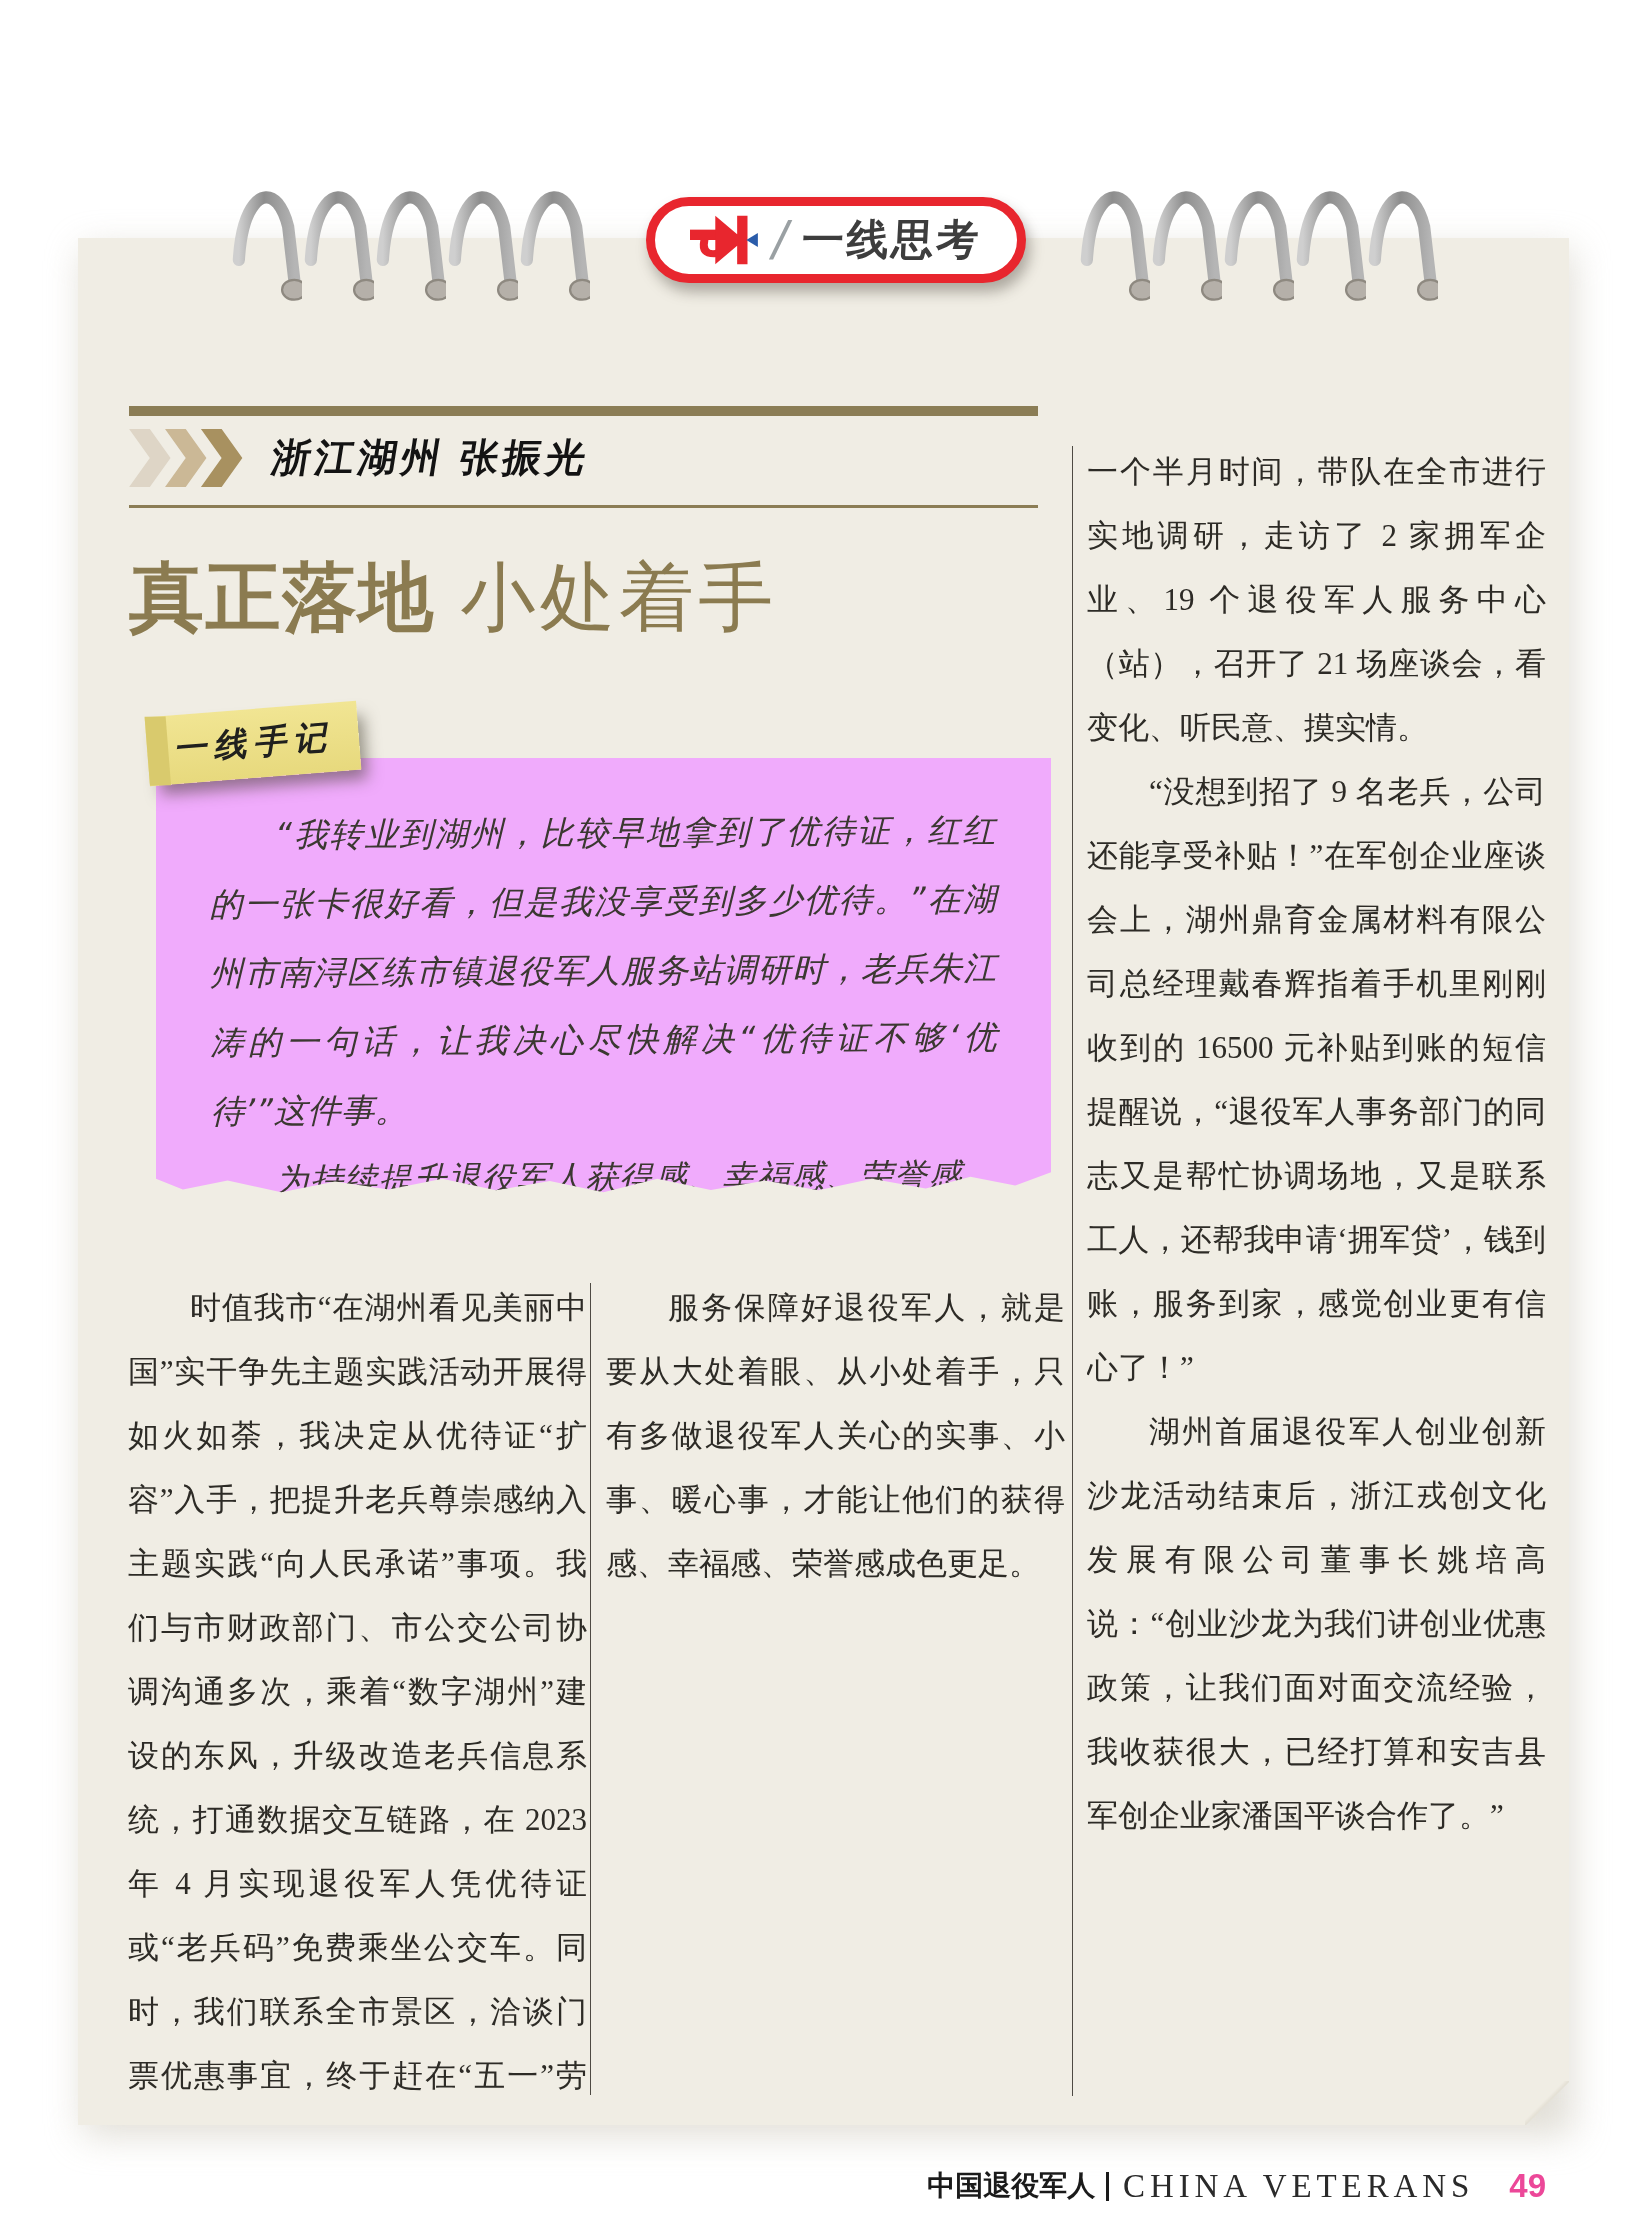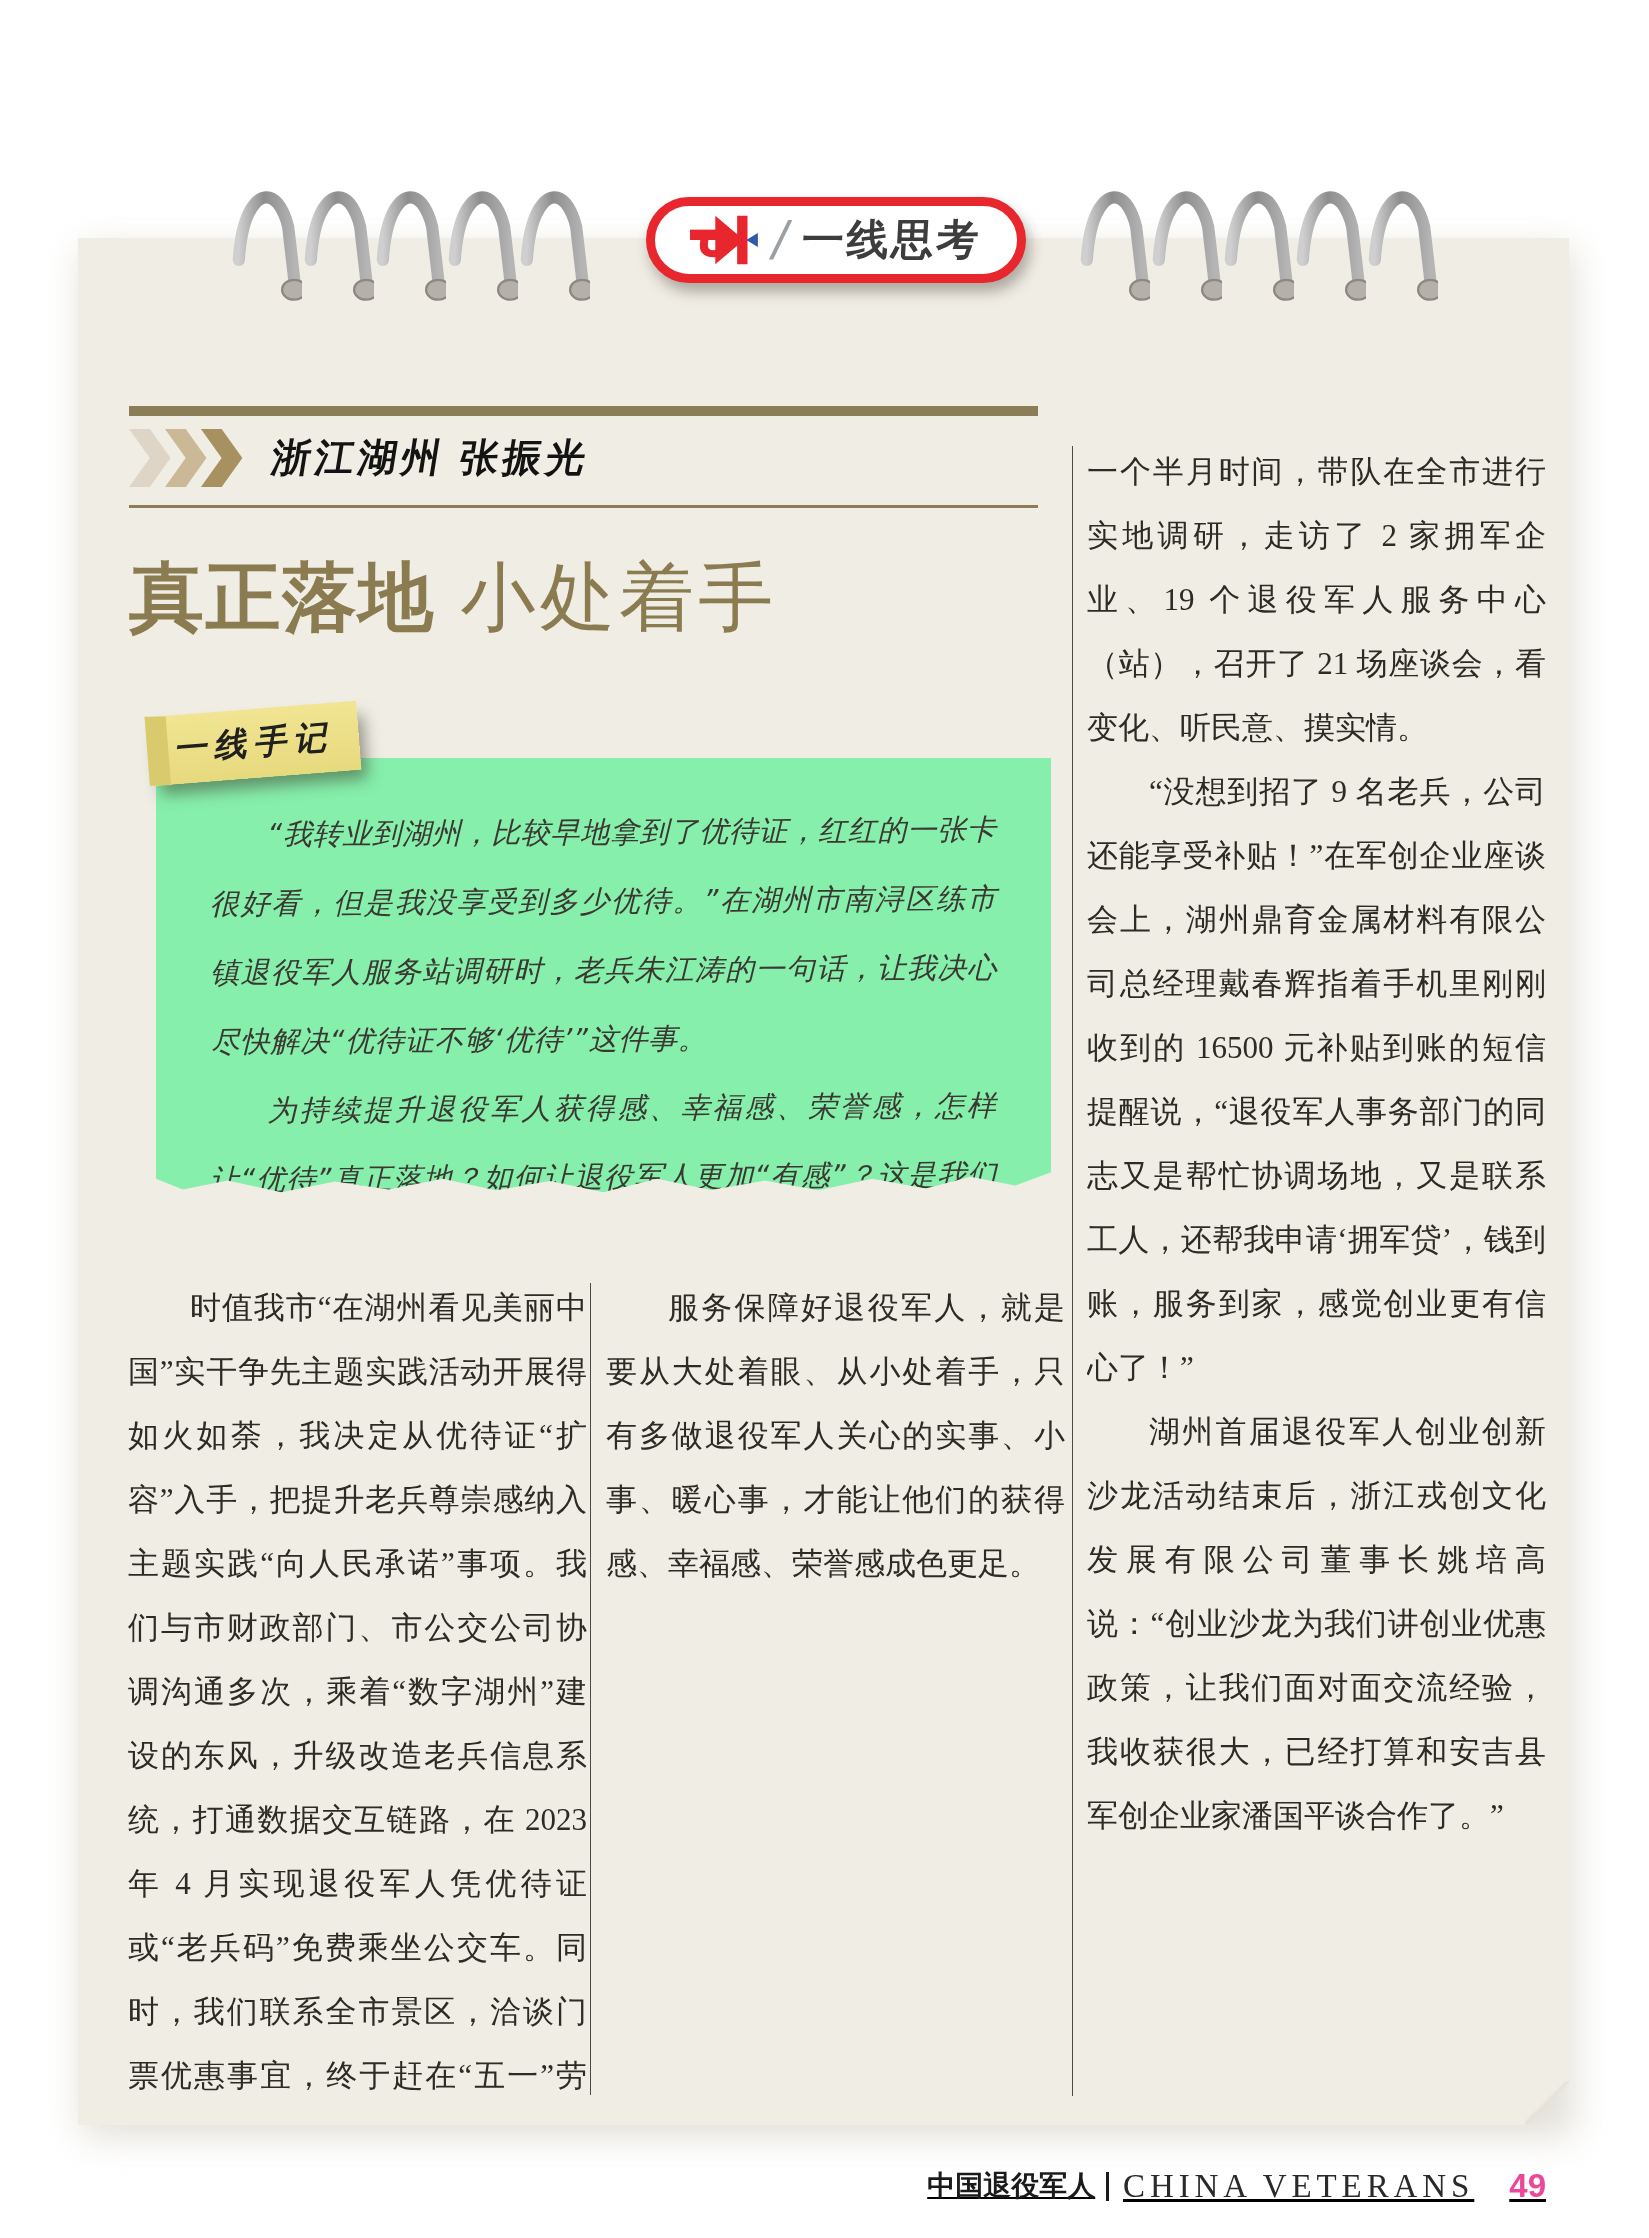--- a/index.html
+++ b/index.html
@@ -51,24 +51,24 @@
   .thinline{ position:absolute; left:51px; top:267px; width:909px; height:2.8px; background:#8b7d55; }
 
   .headline{ position:absolute; left:51px; top:320px; white-space:nowrap;
     font-family:"Liberation Sans","DejaVu Sans",sans-serif; color:#8b7b50; font-size:75px; line-height:1.05; }
   .headline .t1{ font-weight:900; letter-spacing:1.4px; }
   .headline .t2{ font-weight:400; margin-left:26px; letter-spacing:4.2px;text-align:right; }
 
   
   .note{
     position:absolute; left:78px; top:520px; width:895px; height:443px;
-    background:#86efac; color:#3b3831;
+    background:#f0abfc; color:#3b3831;
     padding:40px 54px 0 54px;
     font-style:italic; font-family:"DejaVu Sans","Liberation Sans",sans-serif;
-    font-size:29px; line-height:69px; letter-spacing:0.7px;
+    font-size:33px; line-height:69px; letter-spacing:0.7px;
     clip-path:polygon(0 0,100% 0,100% 93.5%,96% 96.5%,91% 94.5%,86% 97.2%,80% 95%,74% 97.6%,68% 95.4%,62% 97.5%,56% 95%,50% 98%,44% 95.5%,38% 97.6%,32% 95%,26% 97.4%,20% 95.6%,14% 98%,8% 95.4%,3% 97.4%,0 95%);
     filter:drop-shadow(3.5px 7px 7px rgba(70,65,50,.35));
   }
   .note p{ text-indent:2em; text-align:justify; transform:rotate(-0.4deg); }
   .sticky{
     position:absolute; left:69px; top:471px; width:212px; height:69px;
     background:linear-gradient(180deg,#f1e593,#e7d97d);
     transform:rotate(-4.5deg);
     display:flex; align-items:center; justify-content:center;
     box-shadow:8.3px 12.5px 15.2px -2.8px rgba(60,55,40,.5);
@@ -85,21 +85,21 @@
   .col p{ text-indent:2em; }
   .col p.cont{ text-indent:0; }
   .col1{ left:50px;  top:1038px; height:829px; }
   .col2{ left:528px; top:1038px; height:829px; }
   .col3{ left:1009px; top:202px; height:1664px; }
   .vdiv{ position:absolute; width:1.4px; background:#4e4a43; }
   .vdiv.d1{ left:512px; top:1045px; height:812px; }
   .vdiv.d2{ left:994px; top:208px; height:1650px; }
 
   
-  .footer{ position:absolute; right:103px; top:2167px; display:flex; align-items:center;text-decoration:underline; }
+  .footer{ position:absolute; right:103px; top:2167px; display:flex; align-items:center; }
   .footer-cn{ font-family:"Liberation Sans",sans-serif; font-weight:800; font-size:28px; color:#1a1a1a; }
   .footer-bar{ width:2.8px; height:29px; background:#1a1a1a; margin:0 14px 0 11px; }
   .footer-en{ font-family:"Liberation Serif","DejaVu Serif",serif; font-size:33px;
     letter-spacing:4.9px; color:#2a2a2a; }
   .footer-page{ font-family:"Liberation Sans",sans-serif; font-weight:900; font-size:33px;
     color:#ec4899; margin-left:35px; }
 </style>
 </head>
 <body>
 

